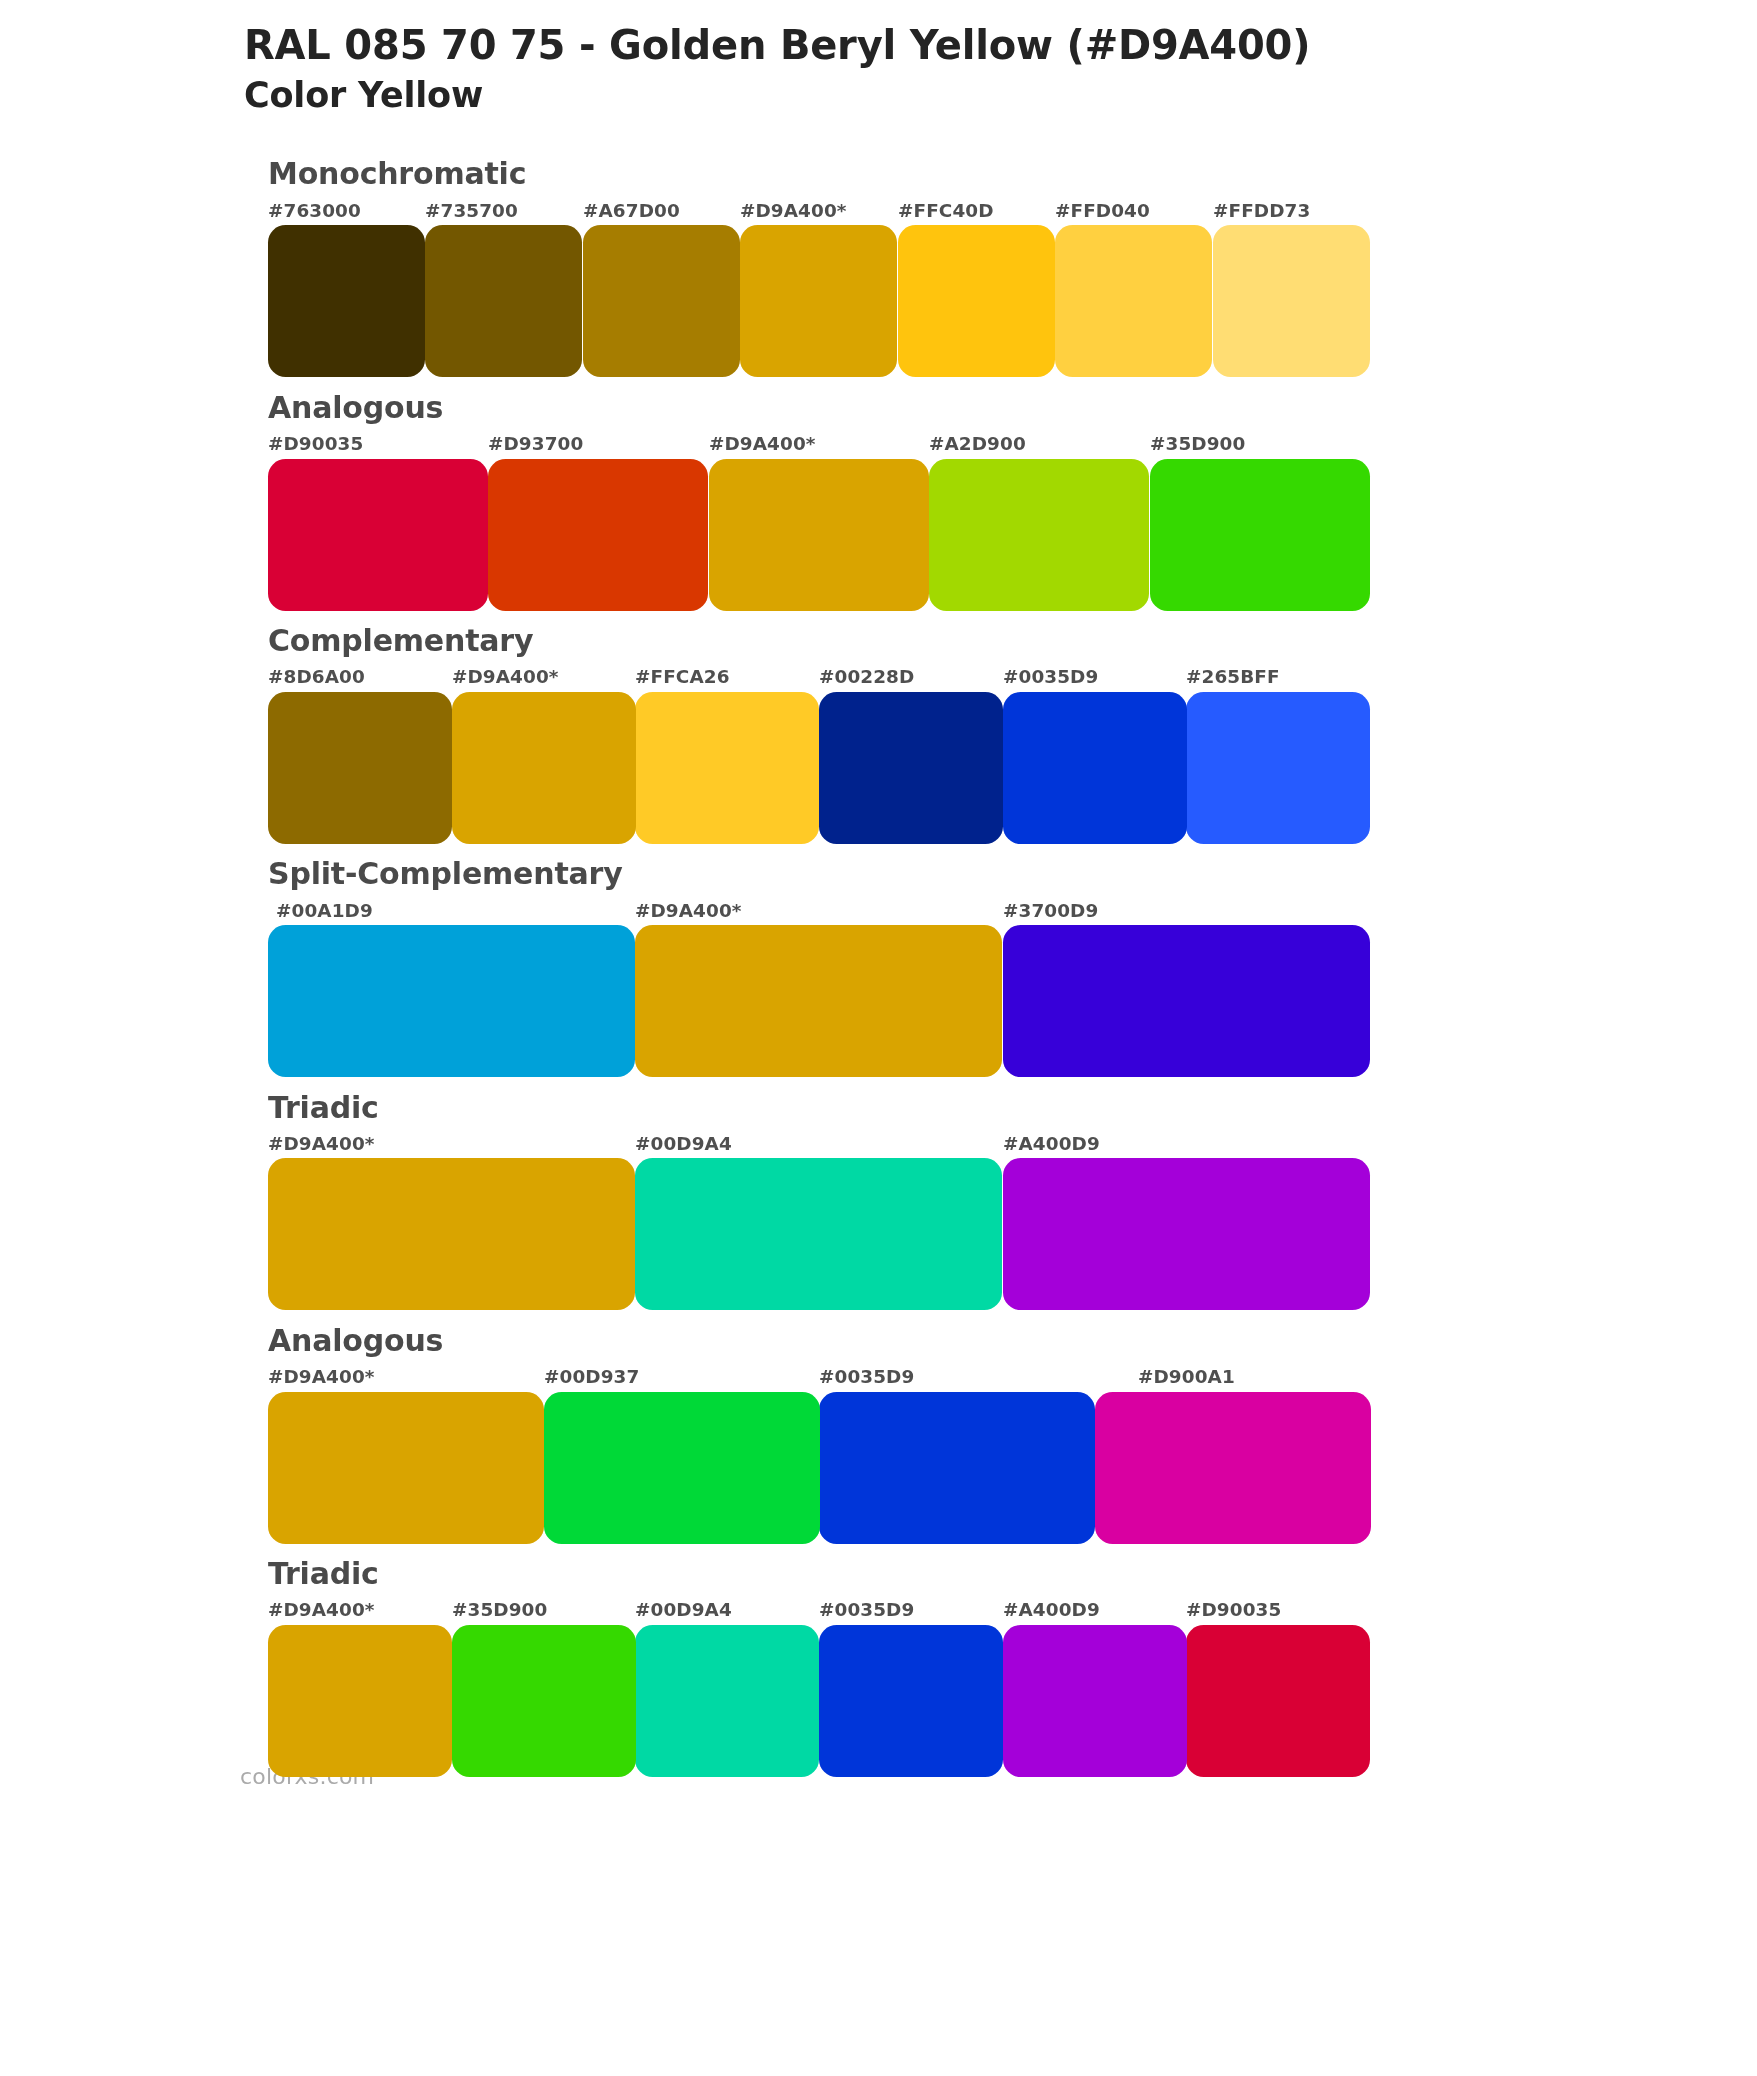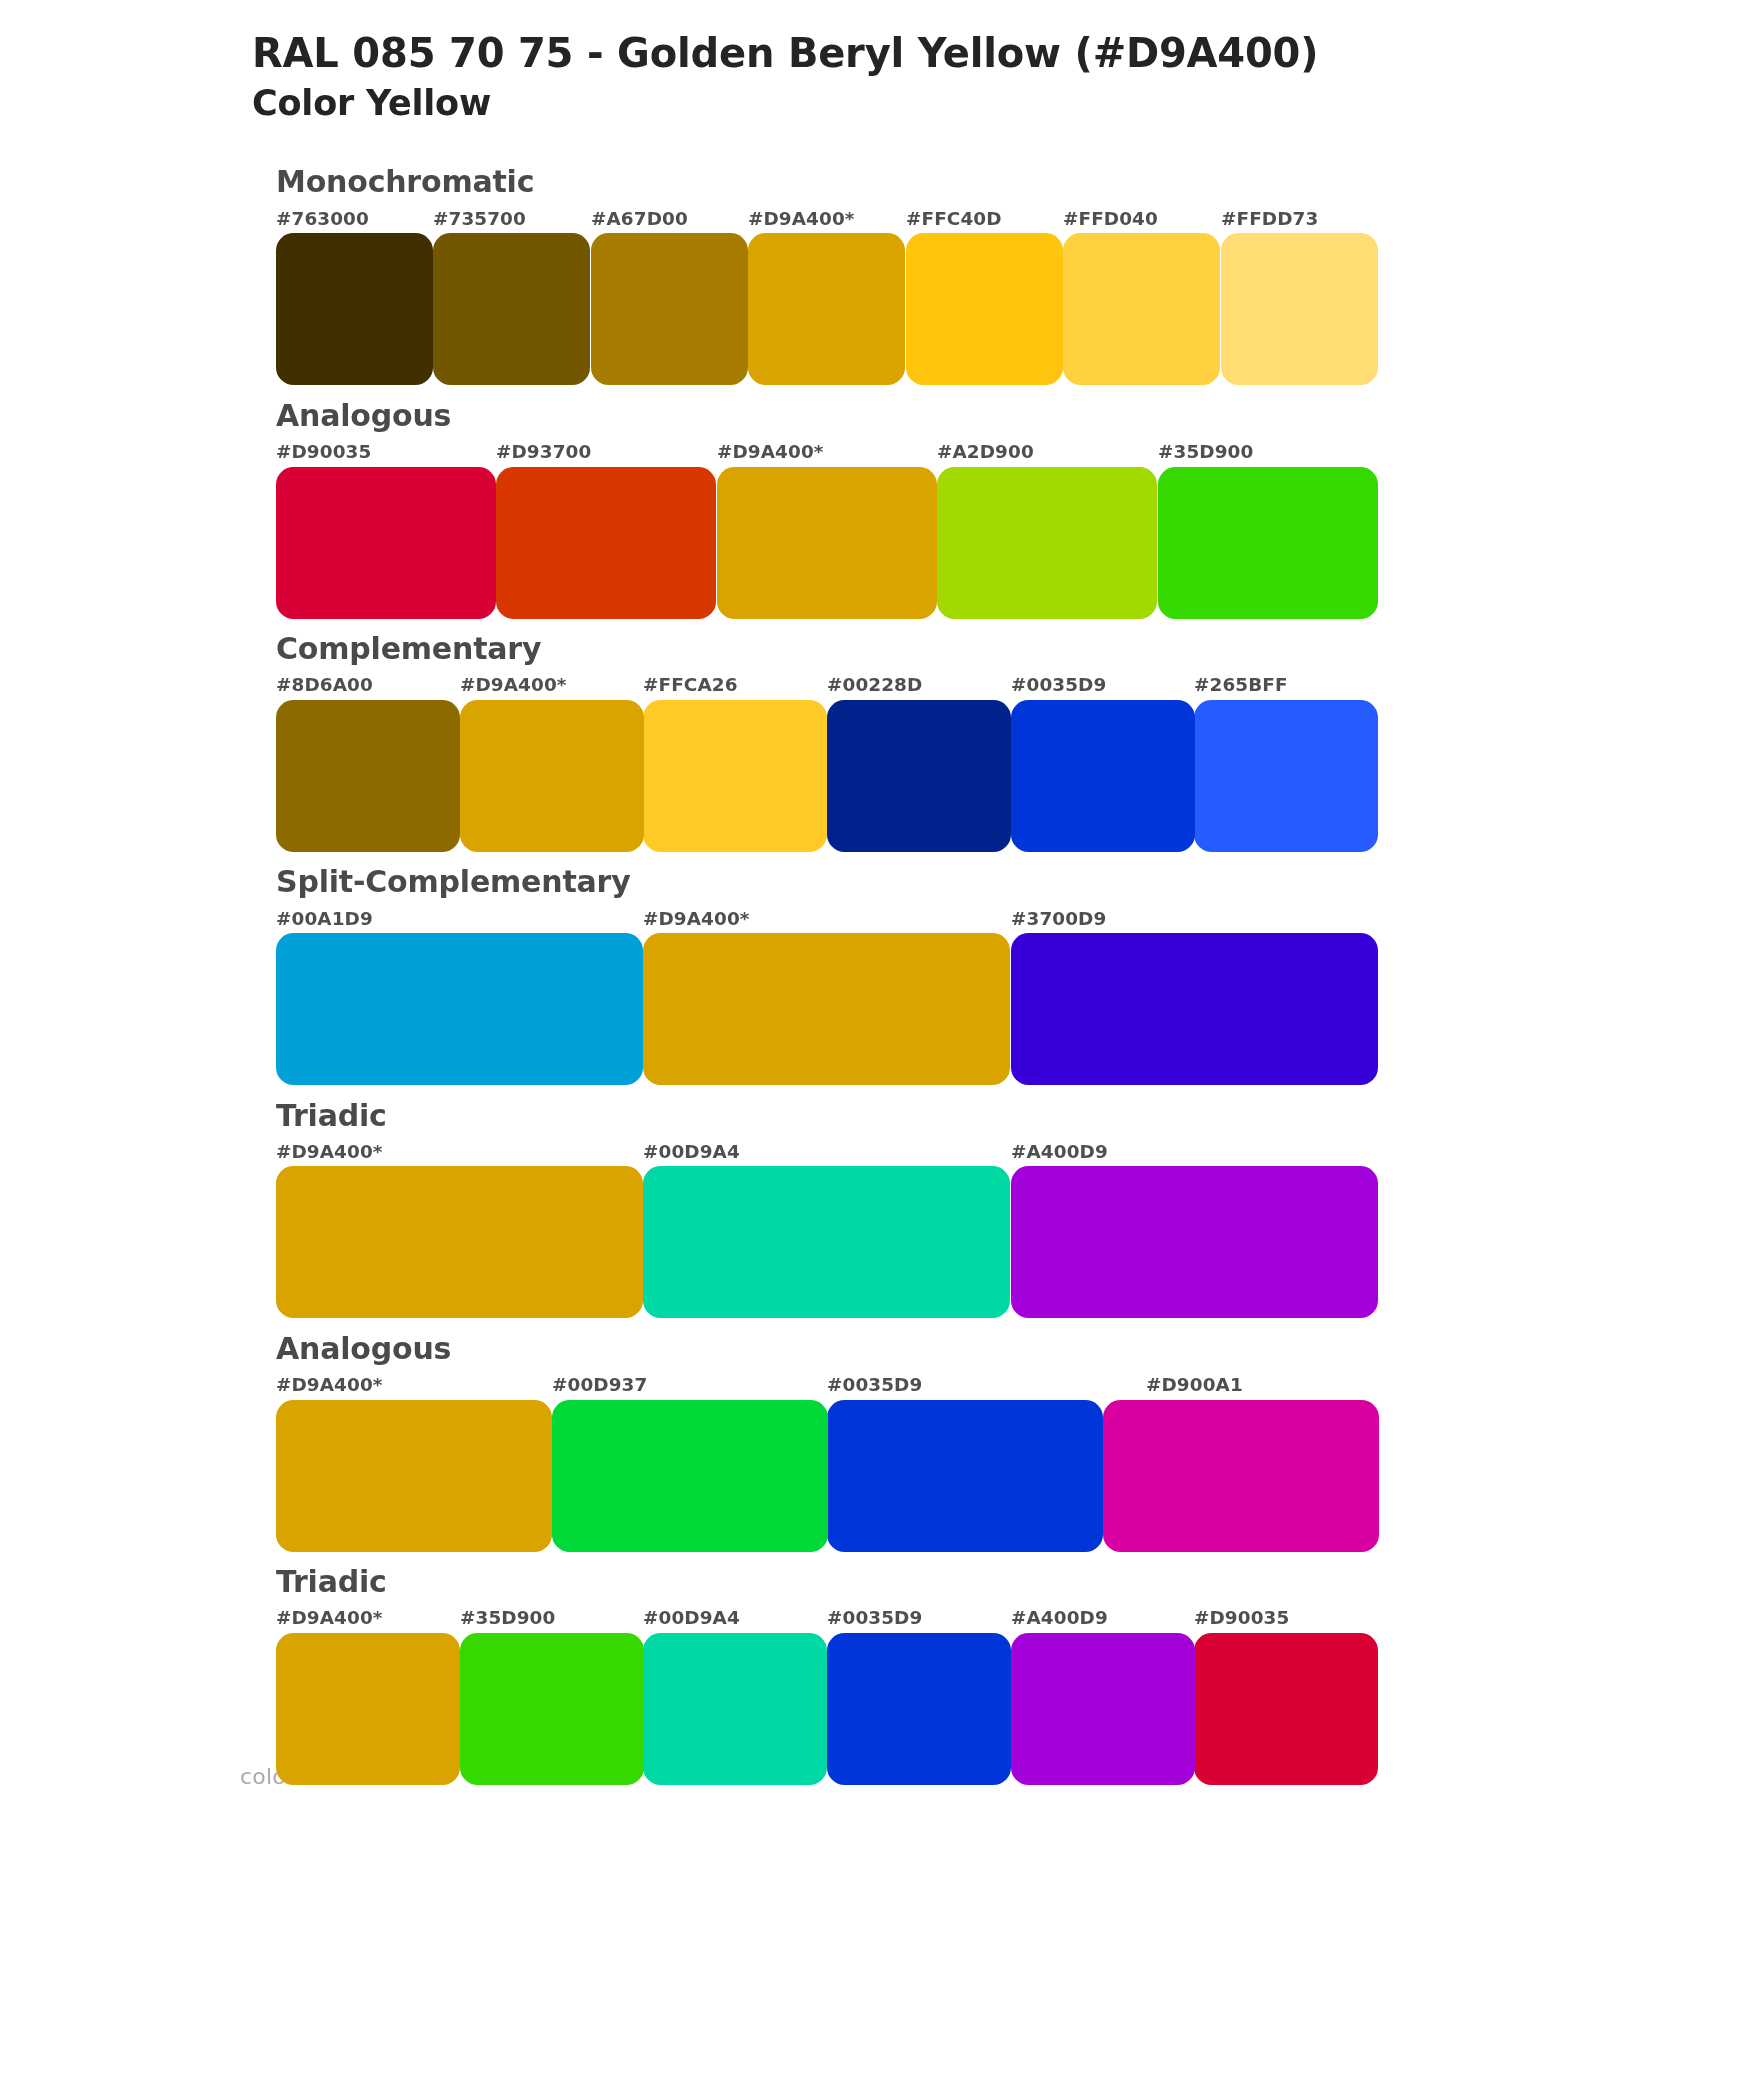--- a/index.html
+++ b/index.html
@@ -12,21 +12,21 @@
     height: 2077px;
     font-family: "DejaVu Sans", "Liberation Sans", sans-serif;
     -webkit-font-smoothing: antialiased;
     overflow: hidden;
   }
   .page {
     position: relative;
     width: 1757px;
     height: 1811px;
     box-sizing: border-box;
-    padding: 12px;
+    padding: 4px;
   }
   .header {
     padding: 17.6px 0 0 240px;
   }
   .title {
     font-size: 40px;
     font-weight: 700;
     color: #242424;
     letter-spacing: -0.2px;
     line-height: 1.16;
@@ -158,21 +158,21 @@
           <div class="swatch" title="#D9A400*" style="left: 184px; width: 184px; background: rgb(217, 164, 0); z-index: 5;"></div>
           <div class="swatch" title="#FFCA26" style="left: 367px; width: 184px; background: rgb(255, 202, 38); z-index: 4;"></div>
           <div class="swatch" title="#00228D" style="left: 551px; width: 184px; background: rgb(0, 34, 141); z-index: 3;"></div>
           <div class="swatch" title="#0035D9" style="left: 735px; width: 184px; background: rgb(0, 53, 217); z-index: 2;"></div>
           <div class="swatch" title="#265BFF" style="left: 918px; width: 184px; background: rgb(38, 91, 255); z-index: 1;"></div>
         </div>
       </div>
       <div class="section">
         <div class="section-title">Split-Complementary</div>
         <div class="labels">
-          <div class="hexlabel" style="left: 0px; text-align: center;">#00A1D9</div>
+          <div class="hexlabel" style="left: 8px; text-align: center;">#00A1D9</div>
           <div class="hexlabel" style="left: 367px;">#D9A400*</div>
           <div class="hexlabel" style="left: 735px;">#3700D9</div>
         </div>
         <div class="swatches">
           <div class="swatch" title="#00A1D9" style="left: 0px; width: 367px; background: rgb(0, 161, 217); z-index: 3;"></div>
           <div class="swatch" title="#D9A400*" style="left: 367px; width: 367px; background: rgb(217, 164, 0); z-index: 2;"></div>
           <div class="swatch" title="#3700D9" style="left: 735px; width: 367px; background: rgb(55, 0, 217); z-index: 1;"></div>
         </div>
       </div>
       <div class="section">

